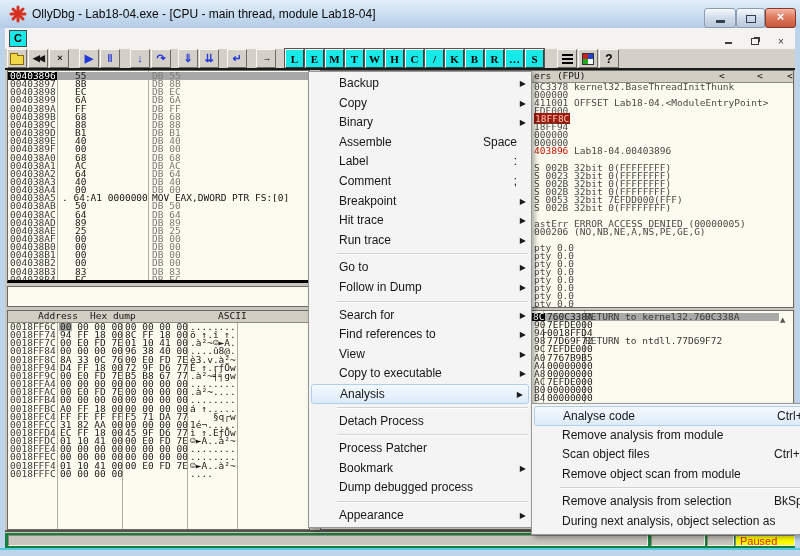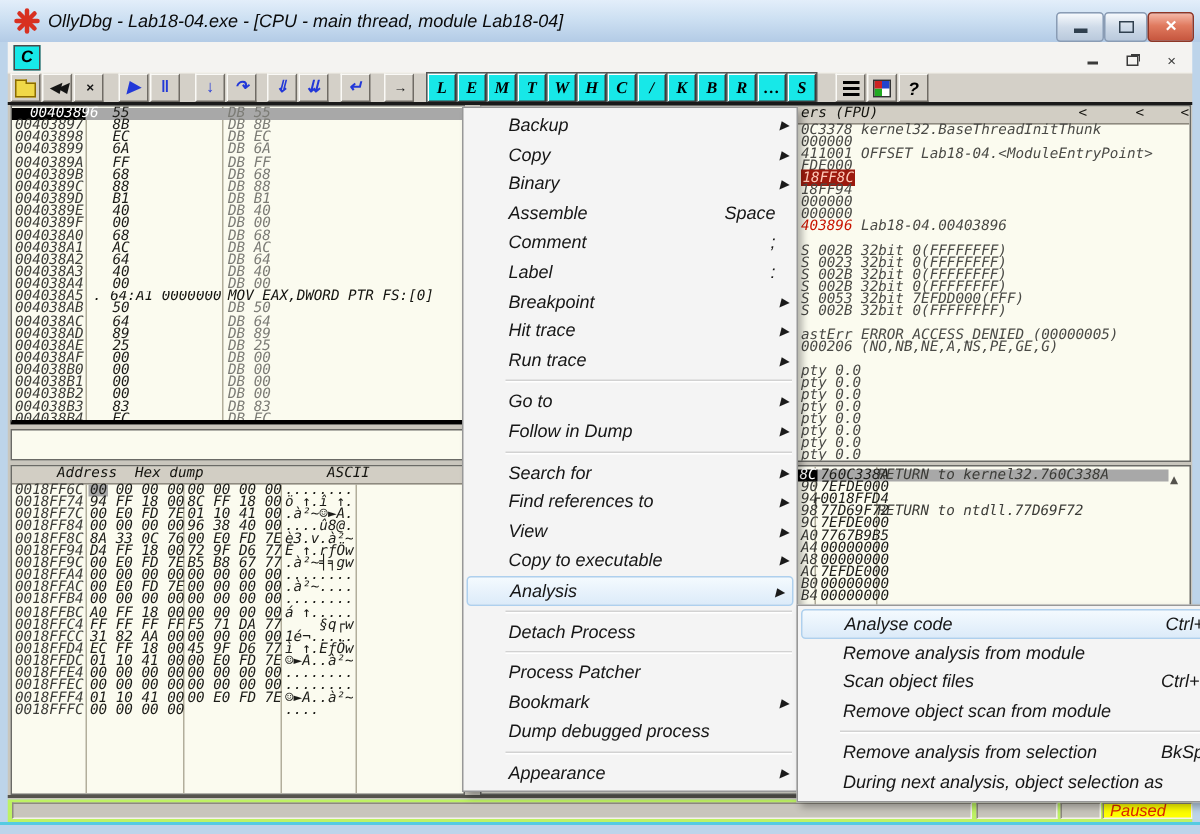--- a/index.html
+++ b/index.html
@@ -1,17 +1,17 @@
 <!DOCTYPE html>
 <html><head>
 <meta charset="utf-8">
 <style>
   html,body{margin:0;padding:0;width:800px;height:556px;overflow:hidden;background:#bdd4ea;
     font-family:"Liberation Sans",sans-serif;}
-  .window{position:relative;width:660px;height:556px;font-style:italic;}
+  .window{position:relative;width:660px;height:556px;}
   
   .titlebar{position:absolute;left:0;top:0;width:800px;height:28px;
     background:linear-gradient(180deg,#e3eefa 0%,#cde0f2 45%,#b3cbe6 100%);}
   .tb-icon{position:absolute;left:9px;top:5px;width:18px;height:18px;}
   .tb-title{position:absolute;left:32px;top:7px;font-size:12px;color:#0a0a0a;white-space:nowrap;}
   .capbtn{position:absolute;top:8px;height:18px;border:1px solid #8a9cb4;border-radius:3px;
     background:linear-gradient(180deg,#f7fafd,#cfdbe9 50%,#b9c9dc);text-align:center;}
   .capbtn .bar{display:inline-block;width:9px;height:3px;background:#30404f;margin-top:9px;}
   .capbtn .box{display:inline-block;width:8px;height:6px;border:1px solid #30404f;margin-top:4px;background:transparent;}
   #cap-close{background:linear-gradient(180deg,#f4b8a8,#e07a5f 45%,#c6563e);border-color:#8e3626;
@@ -61,21 +61,21 @@
   .mdi-topline{position:absolute;left:5px;top:68px;width:790px;height:2px;background:#1a1a1a;}
   .mdi-bottomline{position:absolute;left:5px;top:530px;width:790px;height:2px;background:#55534d;}
   .pane{position:absolute;background:#fbfbef;border:1px solid #6a6a66;box-sizing:border-box;}
   .mono{font-family:"DejaVu Sans Mono",monospace;font-size:9.5px;line-height:8.15px;white-space:pre;}
   
   #disasm-pane{left:7px;top:70px;width:303px;height:213px;border-bottom:3px solid #000;overflow:hidden;}
   .vline{position:absolute;top:0;bottom:0;width:1px;background:#b2ae9b;}
   .d-row{position:absolute;left:0;width:100%;height:8.15px;}
   .d-sel{background:#a8a8a8;}
   .d-addr{position:absolute;left:2px;color:#3c3c38;}
-  .d-addr-sel{position:absolute;left:0;width:49px;height:100%;background:#000;color:#fff;padding-left:12px;box-sizing:border-box;}
+  .d-addr-sel{position:absolute;left:0;width:49px;height:100%;background:#000;color:#fff;padding-left:2px;box-sizing:border-box;}
   .d-bytes{position:absolute;left:67px;color:#1c1c18;}
   .d-bytes-code{position:absolute;left:54px;width:86px;overflow:hidden;color:#14140f;}
   .d-text{position:absolute;left:144px;color:#7c7c76;}
   .d-text-code{position:absolute;left:144px;color:#14140f;}
   
   #info-pane{left:7px;top:286px;width:303px;height:21px;}
   
   #dump-pane{left:7px;top:310px;width:303px;height:220px;overflow:hidden;}
   .pane-header{position:absolute;left:0;top:0;width:100%;height:11px;background:#d2cec4;
     border-bottom:1px solid #8d897f;}
@@ -98,21 +98,21 @@
   #stack-pane{left:320px;top:310px;width:474px;height:220px;overflow:hidden;}
   .s-row{position:absolute;left:0;width:100%;height:8.1px;}
   .s-hl{position:absolute;left:223px;top:0;width:235px;height:100%;background:#a8a8a8;}
   .s-off{position:absolute;left:213px;color:#3c3c38;}
   .s-off-sel{position:absolute;left:211px;background:#000;color:#fff;padding:0 1px;}
   .s-brk{position:absolute;left:220px;color:#1c1c18;}
   .s-val{position:absolute;left:226px;color:#1c1c18;}
   .s-com{position:absolute;left:264px;color:#3c3c38;}
   .s-scroll{position:absolute;left:459px;top:5px;font-size:7px;color:#55534d;font-family:"DejaVu Sans",sans-serif;}
   
-  .statusbar{position:absolute;left:5px;top:533px;width:790px;height:15px;background:#bef264;}
+  .statusbar{position:absolute;left:5px;top:533px;width:790px;height:15px;background:#15803d;}
   .st-sec{position:absolute;top:2px;height:11px;background:#c8c5bc;border:1px solid;
     border-color:#8d897f #f4f2ec #f4f2ec #8d897f;box-sizing:border-box;}
   #st-paused{background:#ffff00;color:#e02800;font-size:11px;line-height:10px;padding-left:4px;}
   
   .popup{position:absolute;background:#f4f4f4;border:1px solid #979797;
     box-shadow:3px 3px 5px rgba(0,0,0,0.3);padding:2px 0;z-index:10;}
   #context-menu{left:308px;top:71px;width:222px;}
   #analysis-submenu{left:531px;top:403px;width:282px;}
   .m-item{position:relative;height:19.6px;line-height:19.6px;font-size:12px;color:#161616;}
   .m-label{position:absolute;left:30px;white-space:nowrap;}
@@ -284,26 +284,26 @@
       </div>
       <div class="m-item">
         <span class="m-label">Binary</span>
         <span class="m-arrow">▶</span>
       </div>
       <div class="m-item">
         <span class="m-label">Assemble</span>
         <span class="m-short">Space</span>
       </div>
       <div class="m-item">
+        <span class="m-label">Label</span>
+        <span class="m-short">:</span>
+      </div>
+      <div class="m-item">
         <span class="m-label">Comment</span>
         <span class="m-short">;</span>
-      </div>
-      <div class="m-item">
-        <span class="m-label">Label</span>
-        <span class="m-short">:</span>
       </div>
       <div class="m-item">
         <span class="m-label">Breakpoint</span>
         <span class="m-arrow">▶</span>
       </div>
       <div class="m-item">
         <span class="m-label">Hit trace</span>
         <span class="m-arrow">▶</span>
       </div>
       <div class="m-item">

